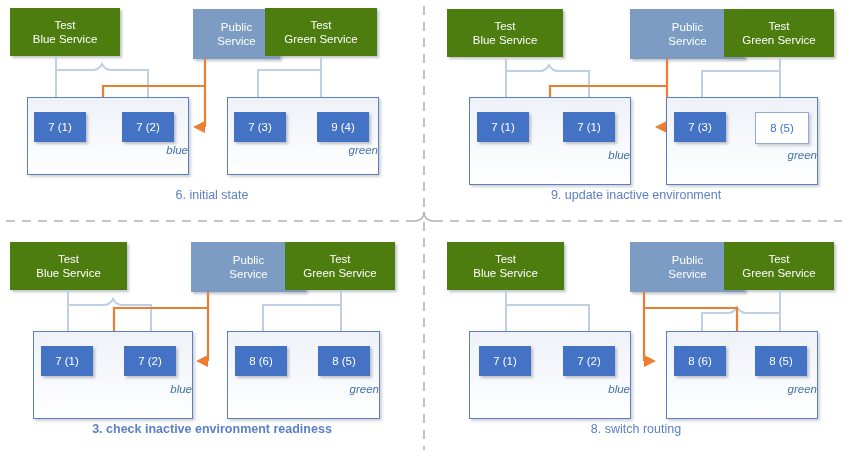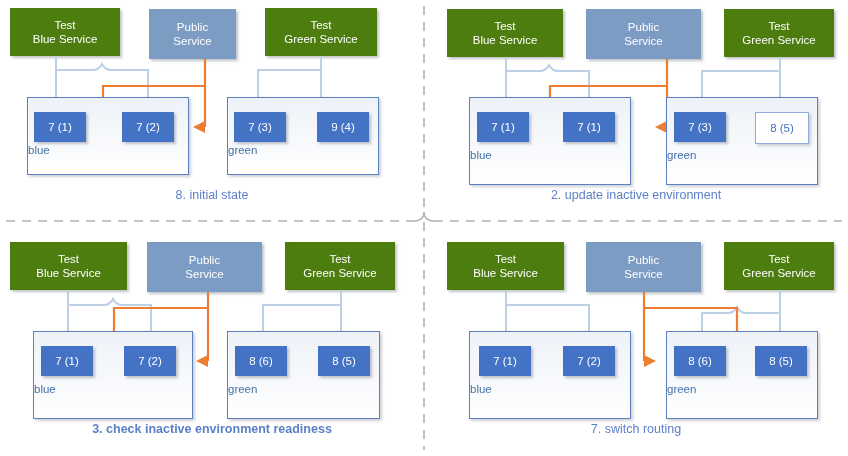--- a/index.html
+++ b/index.html
@@ -7,30 +7,30 @@
   #stage{position:relative;width:848px;height:456px;}
   .panel{position:absolute;width:424px;height:228px;}
   .p1{left:0;top:0}.p2{left:424px;top:0}.p3{left:0;top:228px}.p4{left:424px;top:228px}
 
   .svc{
     position:absolute;color:#ffffff;font-size:11.5px;line-height:14px;
     display:flex;align-items:center;justify-content:center;text-align:center;
     box-shadow:1.5px 1.5px 2.5px rgba(140,145,155,.55);
   }
   .svc.test{background:#4d7c0f;}
-  .svc.public{background:#7C9CC4;}
+  .svc.public{background:#7C9CC4;margin-left:44px;}
 
   .env{
     position:absolute;border:1px solid #5B7FBF;
     background:linear-gradient(180deg,#eef2f8 0%,#f7f9fc 55%,#ffffff 100%);
     box-shadow:1.5px 1.5px 2.5px rgba(150,155,165,.45);
   }
   .env-label{
-    position:absolute;left:0;right:0;text-align:left;
-    color:#4472a8;font-size:11.5px;
+    position:absolute;left:0;right:0;text-align:right;
+    color:#4472a8;font-size:11.5px;font-style:italic;
   }
 
   .ver{
     position:absolute;width:52px;height:30px;background:#4472C4;
     display:flex;align-items:center;justify-content:center;
     color:#ffffff;font-size:11.5px;
     box-shadow:1.5px 1.5px 2.5px rgba(140,145,155,.55);
   }
   .ver.hollow{background:#ffffff;color:#4472C4;border:1px solid #8FAADC;box-shadow:1.5px 1.5px 2.5px rgba(150,155,165,.45);}
 
@@ -104,21 +104,21 @@
     <div class="env" style="left:227px;top:97px;width:150px;height:76px;">
       <div class="env-label" style="top:46px;">green</div>
     </div>
     <div class="ver" style="left:234px;top:112px;">
       <span>7 (3)</span>
     </div>
     <div class="ver" style="left:317px;top:112px;">
       <span>9 (4)</span>
     </div>
 
-    <div class="caption" style="left:0;top:188px;width:424px;">8. initial state</div>
+    <div class="caption" style="left:0;top:188px;width:424px;">6. initial state</div>
   </div>
 
   <div class="panel p2">
     <div class="svc test" style="left:23px;top:9px;width:116px;height:48px;">
       <span>
         <span>Test</span><br>
         <span>Blue Service</span>
       </span>
     </div>
     <div class="svc public" style="left:162px;top:9px;width:115px;height:50px;">
@@ -162,21 +162,21 @@
     <div class="env" style="left:242px;top:97px;width:150px;height:86px;">
       <div class="env-label" style="top:51px;">green</div>
     </div>
     <div class="ver" style="left:250px;top:112px;">
       <span>7 (3)</span>
     </div>
     <div class="ver hollow" style="left:331px;top:112px;">
       <span>8 (5)</span>
     </div>
 
-    <div class="caption" style="left:0;top:188px;width:424px;">2. update inactive environment</div>
+    <div class="caption" style="left:0;top:188px;width:424px;">9. update inactive environment</div>
   </div>
 
   <div class="panel p3">
     <div class="svc test" style="left:10px;top:14px;width:117px;height:48px;">
       <span>
         <span>Test</span><br>
         <span>Blue Service</span>
       </span>
     </div>
     <div class="svc public" style="left:147px;top:14px;width:115px;height:50px;">
@@ -278,21 +278,21 @@
     <div class="env" style="left:242px;top:103px;width:150px;height:86px;">
       <div class="env-label" style="top:51px;">green</div>
     </div>
     <div class="ver" style="left:250px;top:118px;">
       <span>8 (6)</span>
     </div>
     <div class="ver" style="left:331px;top:118px;">
       <span>8 (5)</span>
     </div>
 
-    <div class="caption" style="left:0;top:194px;width:424px;">7. switch routing</div>
+    <div class="caption" style="left:0;top:194px;width:424px;">8. switch routing</div>
   </div>
 
   <svg class="dividers">
     <path class="divider" d="M6,221 L414,221"></path>
     <path class="divider-plain" d="M414,221 Q424,221 424,212 Q424,221 434,221" fill="none"></path>
     <path class="divider" d="M434,221 L842,221"></path>
     <path class="divider" d="M424,6 L424,212"></path>
     <path class="divider" d="M424,222 L424,450"></path>
   </svg>
 

